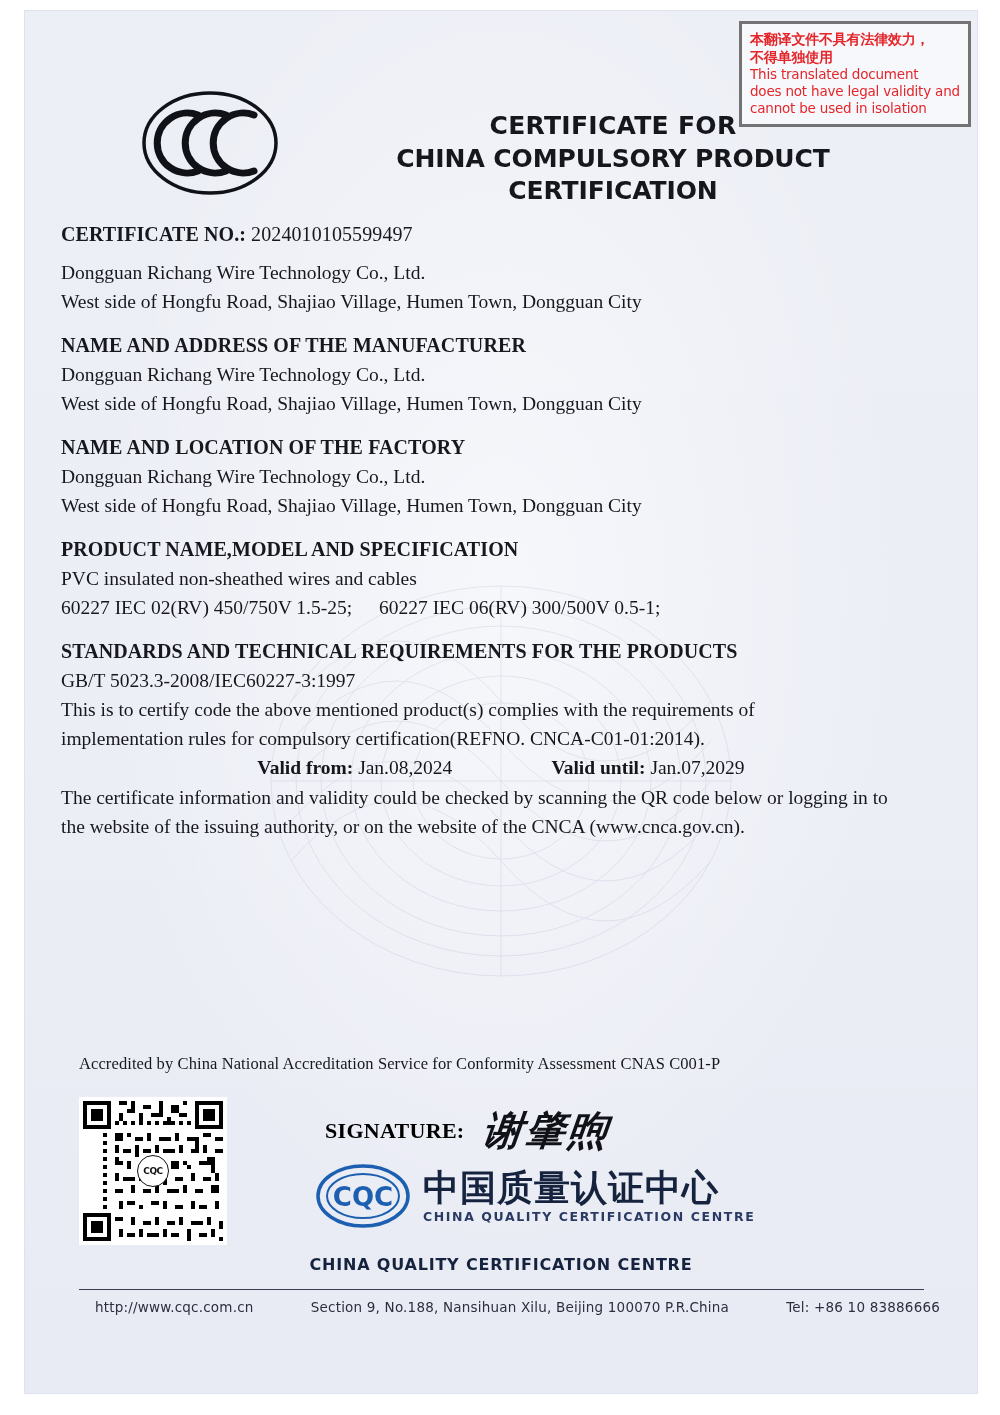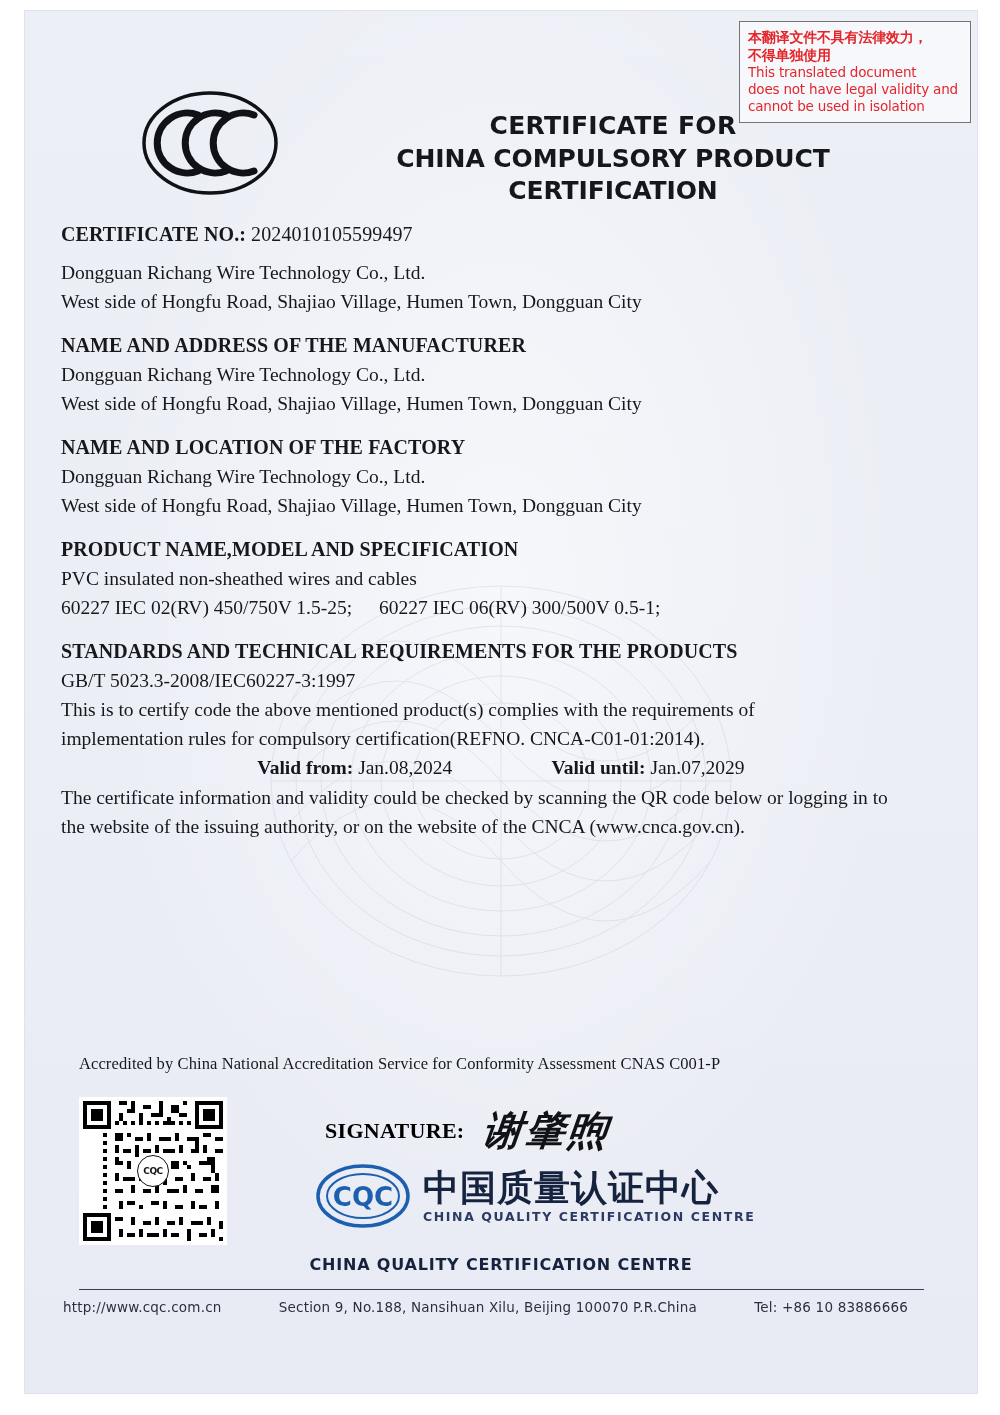--- a/index.html
+++ b/index.html
@@ -51,21 +51,21 @@
       linear-gradient(180deg, #edeff6 0%, #eceef6 55%, #e9ebf4 100%);
     pointer-events: none;
   }
 
   
   .notice-box {
     position: absolute;
     right: 6px;
     top: 10px;
     width: 232px;
-    border: 1px solid #737373;
+    border: 3px solid #737373;
     background: rgba(255,255,255,0.55);
     padding: 6px 8px 7px 8px;
     box-sizing: border-box;
   }
   .notice-line {
     color: #e4262b;
     font-family: "DejaVu Sans", sans-serif;
     font-size: 13.5px;
     line-height: 17px;
     letter-spacing: -0.2px;
@@ -262,21 +262,21 @@
   .footer-rule {
     position: absolute;
     left: 54px;
     top: 1278px;
     width: 845px;
     height: 1px;
     background: #3a3f52;
   }
   .footer {
     position: absolute;
-    left: 38px;
+    left: 70px;
     top: 1288px;
     width: 845px;
     display: flex;
     justify-content: space-between;
     align-items: flex-start;
     font-family: "DejaVu Sans", sans-serif;
     font-size: 13.5px;
     color: #2b2f3e;
     letter-spacing: 0.2px;
   }

